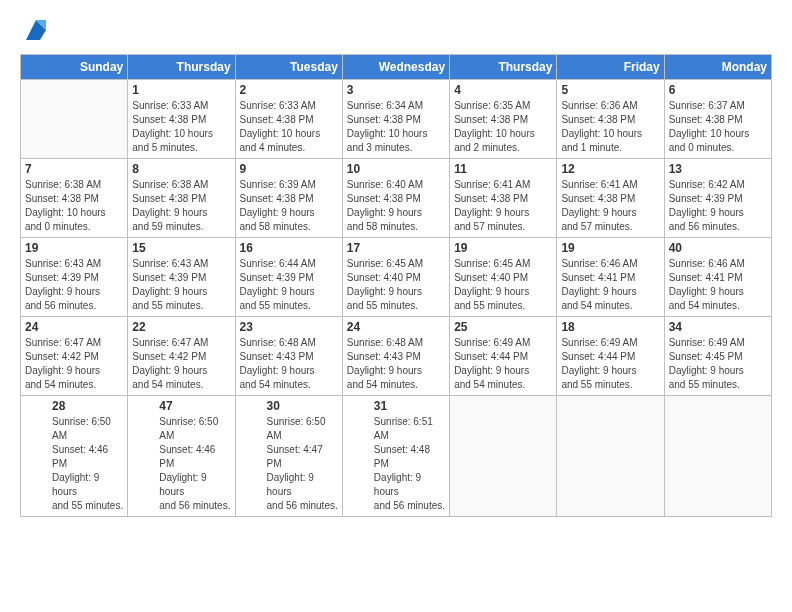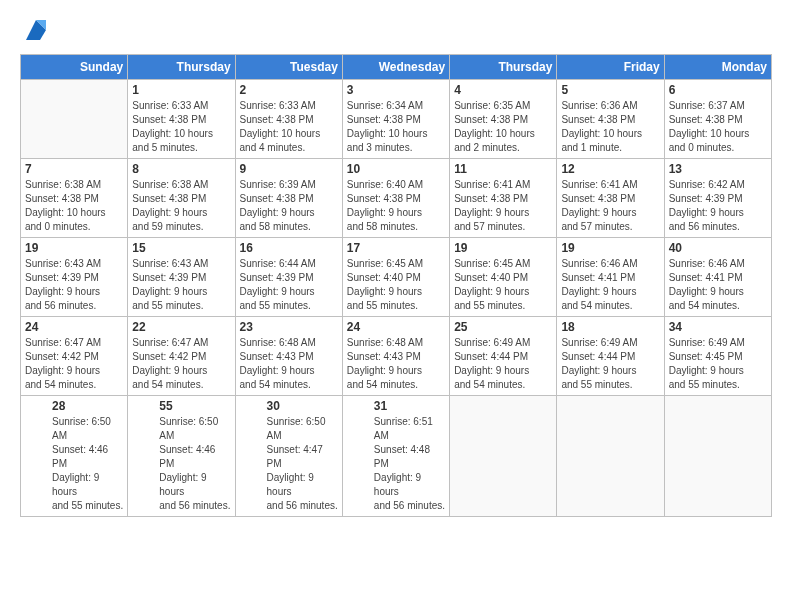--- a/index.html
+++ b/index.html
@@ -249,21 +249,21 @@
             <span class="day-num">34</span>
             <div class="day-info">Sunrise: 6:49 AM<br>Sunset: 4:45 PM<br>Daylight: 9 hours<br>and 55 minutes.</div>
           </td>
         </tr>
         <tr class="last-row">
           <td>
             <span class="day-num">28</span>
             <div class="day-info">Sunrise: 6:50 AM<br>Sunset: 4:46 PM<br>Daylight: 9 hours<br>and 55 minutes.</div>
           </td>
           <td>
-            <span class="day-num">55</span>
+            <span class="day-num">47</span>
             <div class="day-info">Sunrise: 6:50 AM<br>Sunset: 4:46 PM<br>Daylight: 9 hours<br>and 56 minutes.</div>
           </td>
           <td>
             <span class="day-num">30</span>
             <div class="day-info">Sunrise: 6:50 AM<br>Sunset: 4:47 PM<br>Daylight: 9 hours<br>and 56 minutes.</div>
           </td>
           <td>
             <span class="day-num">31</span>
             <div class="day-info">Sunrise: 6:51 AM<br>Sunset: 4:48 PM<br>Daylight: 9 hours<br>and 56 minutes.</div>
           </td>

